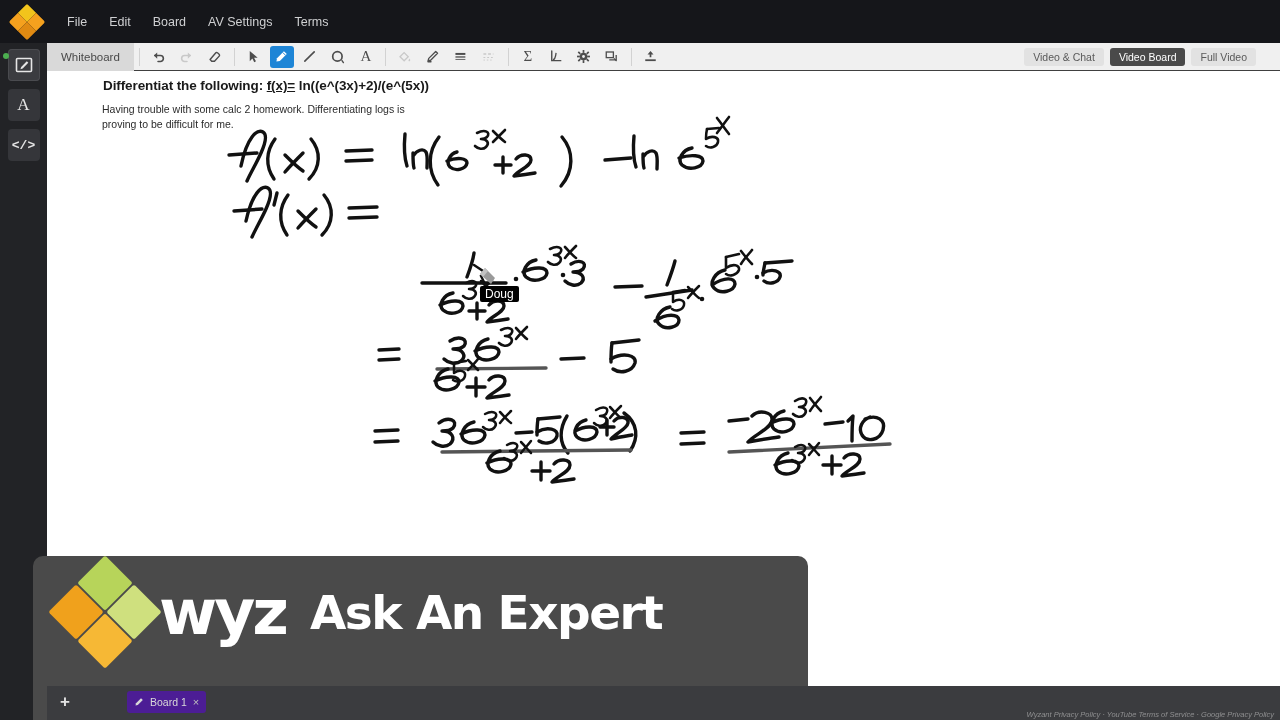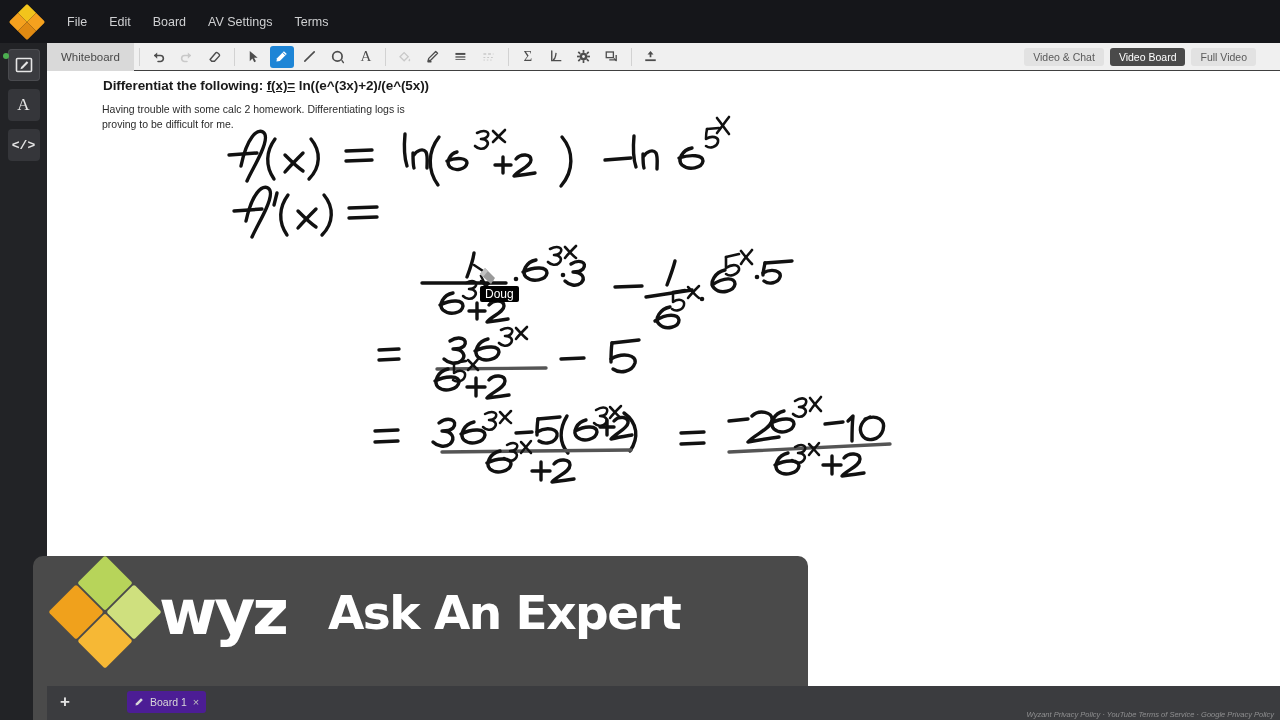--- a/index.html
+++ b/index.html
@@ -121,21 +121,21 @@
   }
   .logo-mark i { display:block; border-radius:2px; }
   .logo-word {
     font-family:"DejaVu Sans", sans-serif; font-size:63px; font-weight:bold;
     letter-spacing:-3px; line-height:1; display:flex; align-items:baseline;
   }
   .logo-word .wy { color:#ffffff; }
   .logo-word .ant { color:#f5a11e; }
   .logo-tag {
     font-family:"DejaVu Sans", sans-serif; font-size:47px; font-weight:bold;
-    color:#ffffff; letter-spacing:-1.5px; margin-left:28px; line-height:1;
+    color:#ffffff; letter-spacing:-1.5px; margin-left:10px; line-height:1;
   }
 
   
   .boardbar {
     position:absolute; left:47px; top:686px; width:1233px; height:34px;
     background:#3b3c3f;
   }
   .board-add {
     position:absolute; left:9px; top:8px; width:18px; height:18px;
     color:#e3e3e3; font-size:17px; line-height:16px; text-align:center; font-weight:bold;

